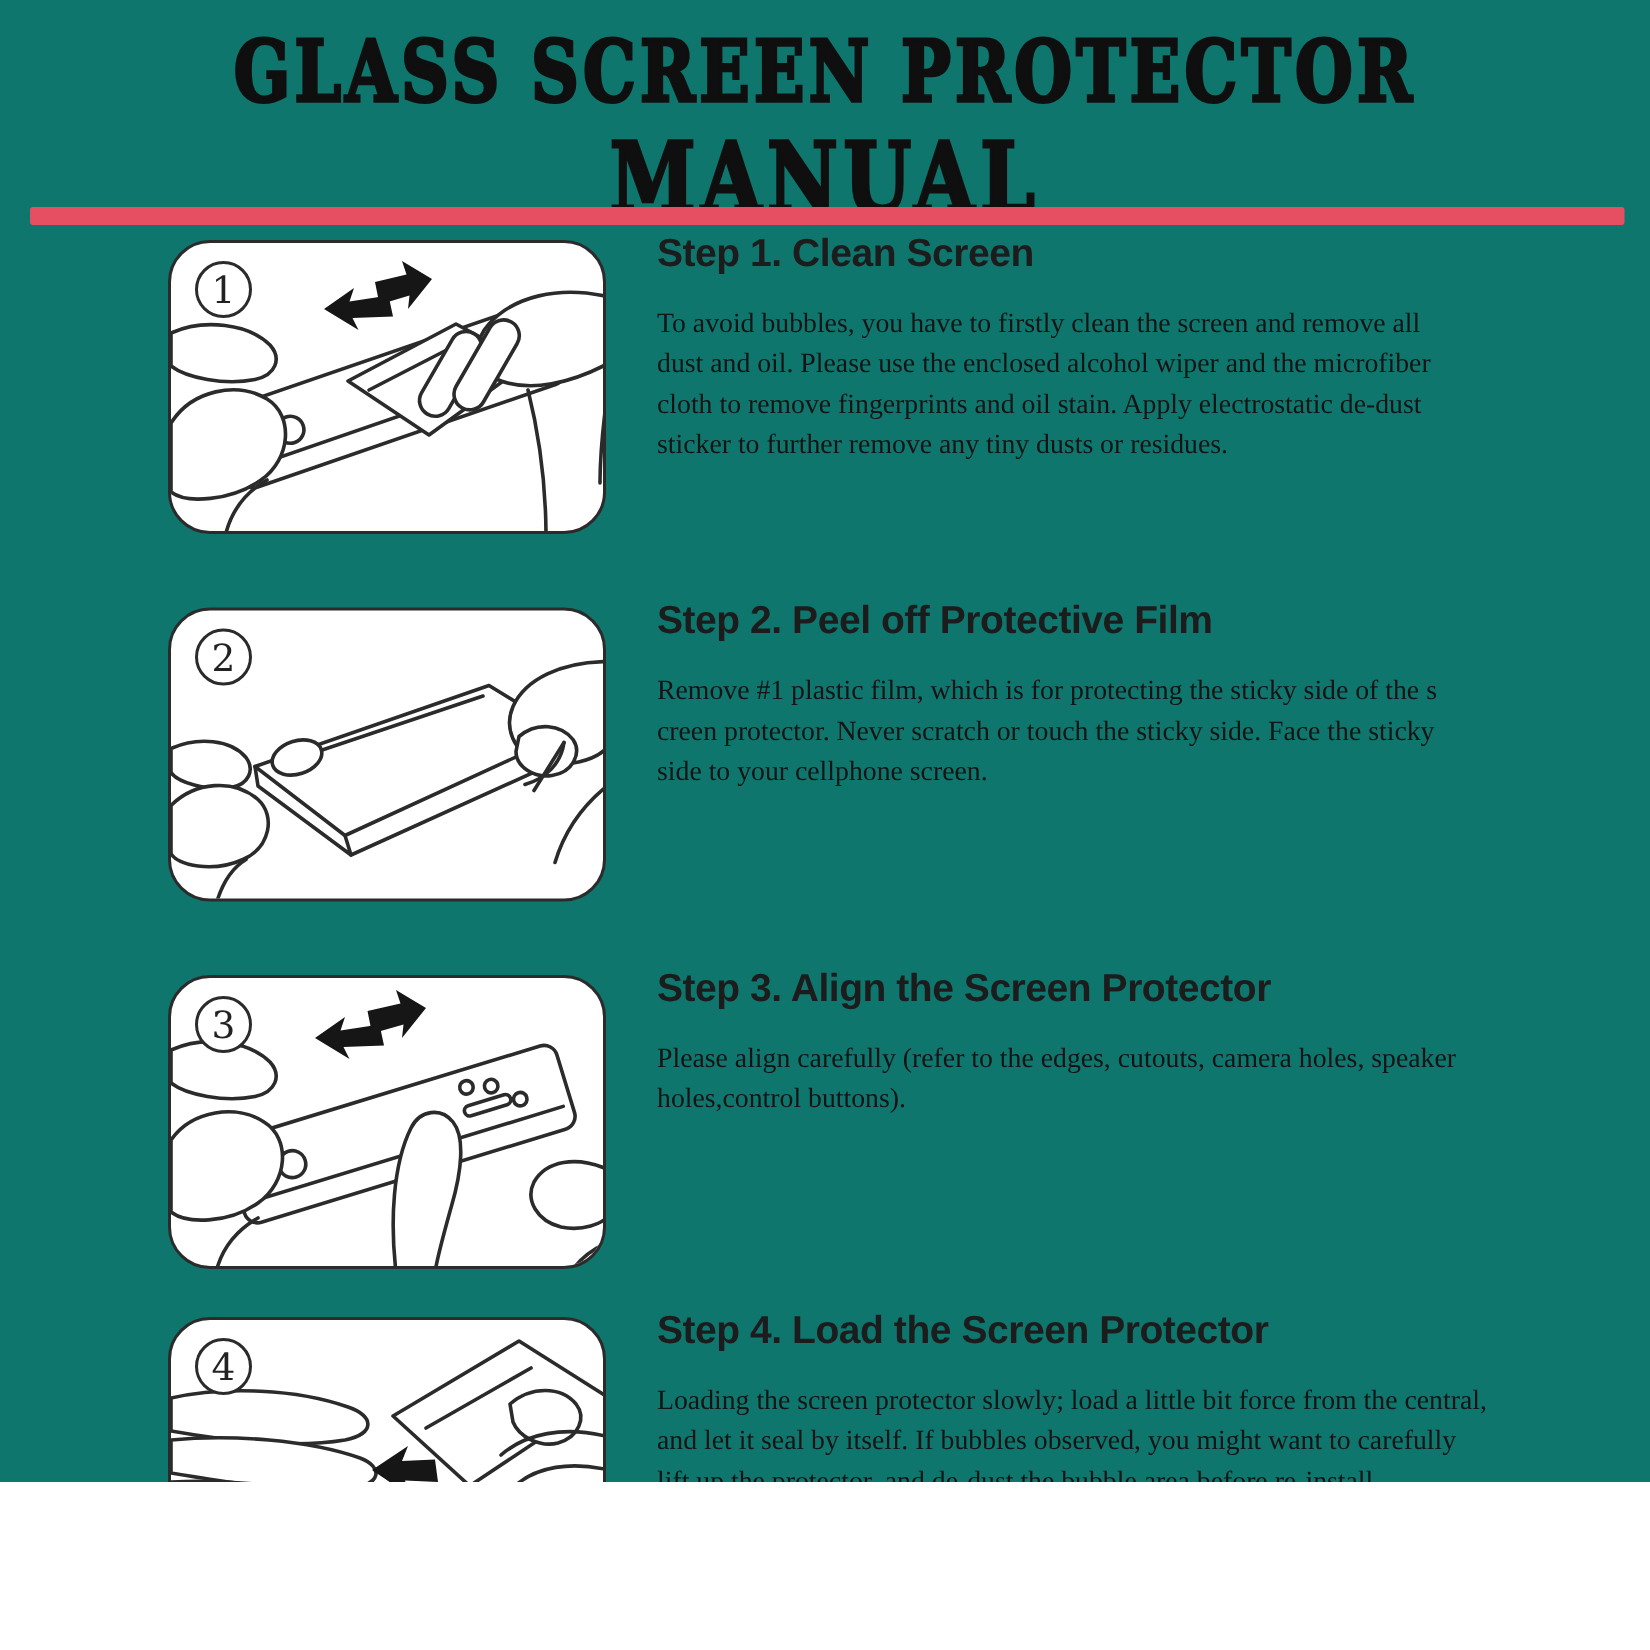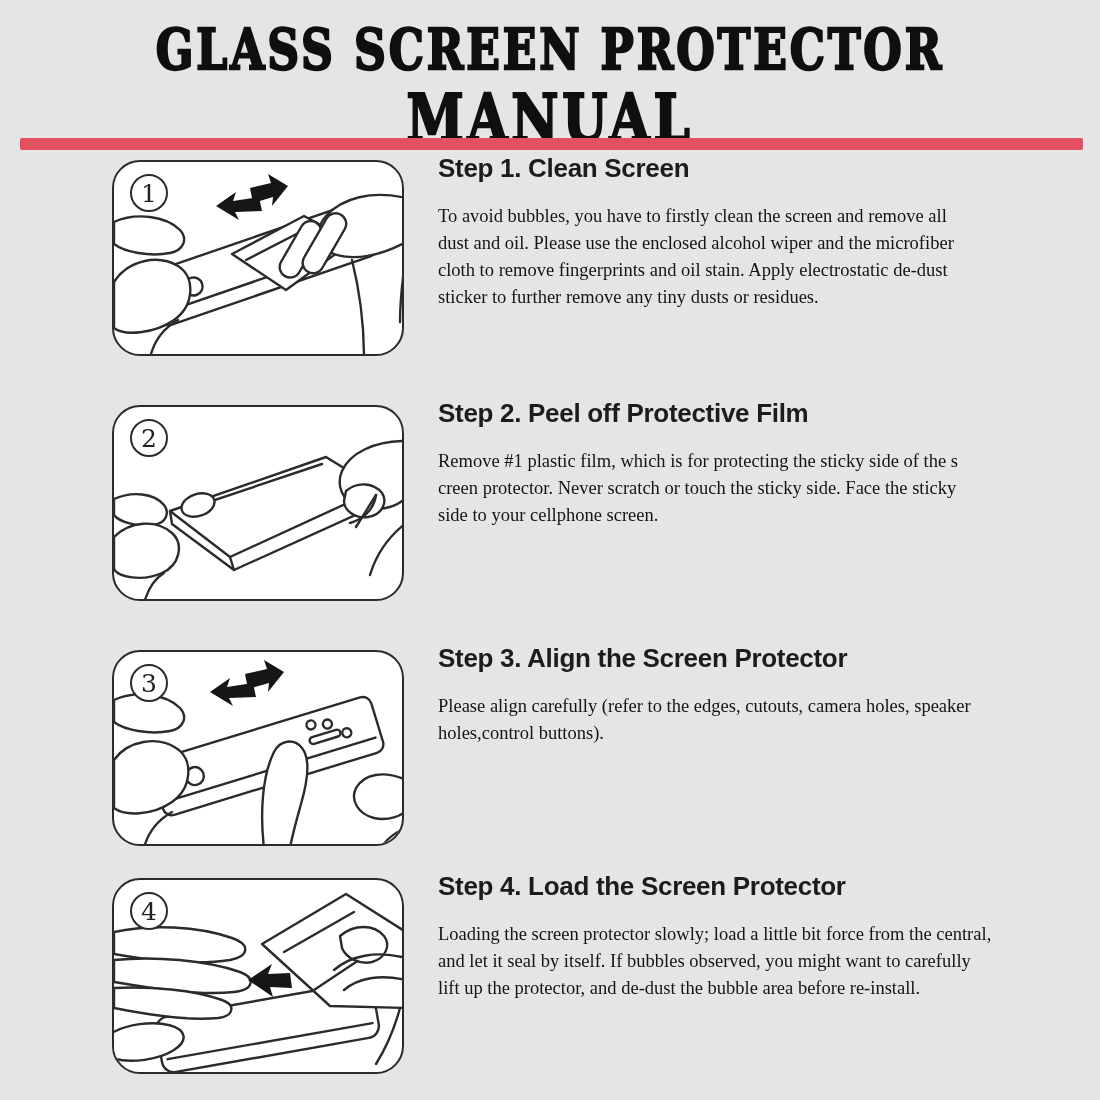--- a/index.html
+++ b/index.html
@@ -1,19 +1,19 @@
 <!DOCTYPE html>
 <html><head>
 <meta charset="utf-8">
 <style>
   * { margin:0; padding:0; box-sizing:border-box; }
   html,body { background:#ffffff; }
   .page {
-    position:relative; width:1100px; height:1100px;
-    background:#e5e5e5; overflow:hidden;
+    position:relative; width:1100px; height:988px;
+    background:#0f766e; overflow:hidden;
     font-family:"Liberation Sans", sans-serif; color:#1a1a1a;
   }
   
   .title-line {
     position:absolute; left:0; right:0; text-align:center;
     font-family:"DejaVu Serif", serif; font-weight:bold;
     color:#0f0f0f; -webkit-text-stroke:2px #0f0f0f;
     white-space:nowrap;
   }
   .title-1 { top:16px; font-size:47px; letter-spacing:3px;

